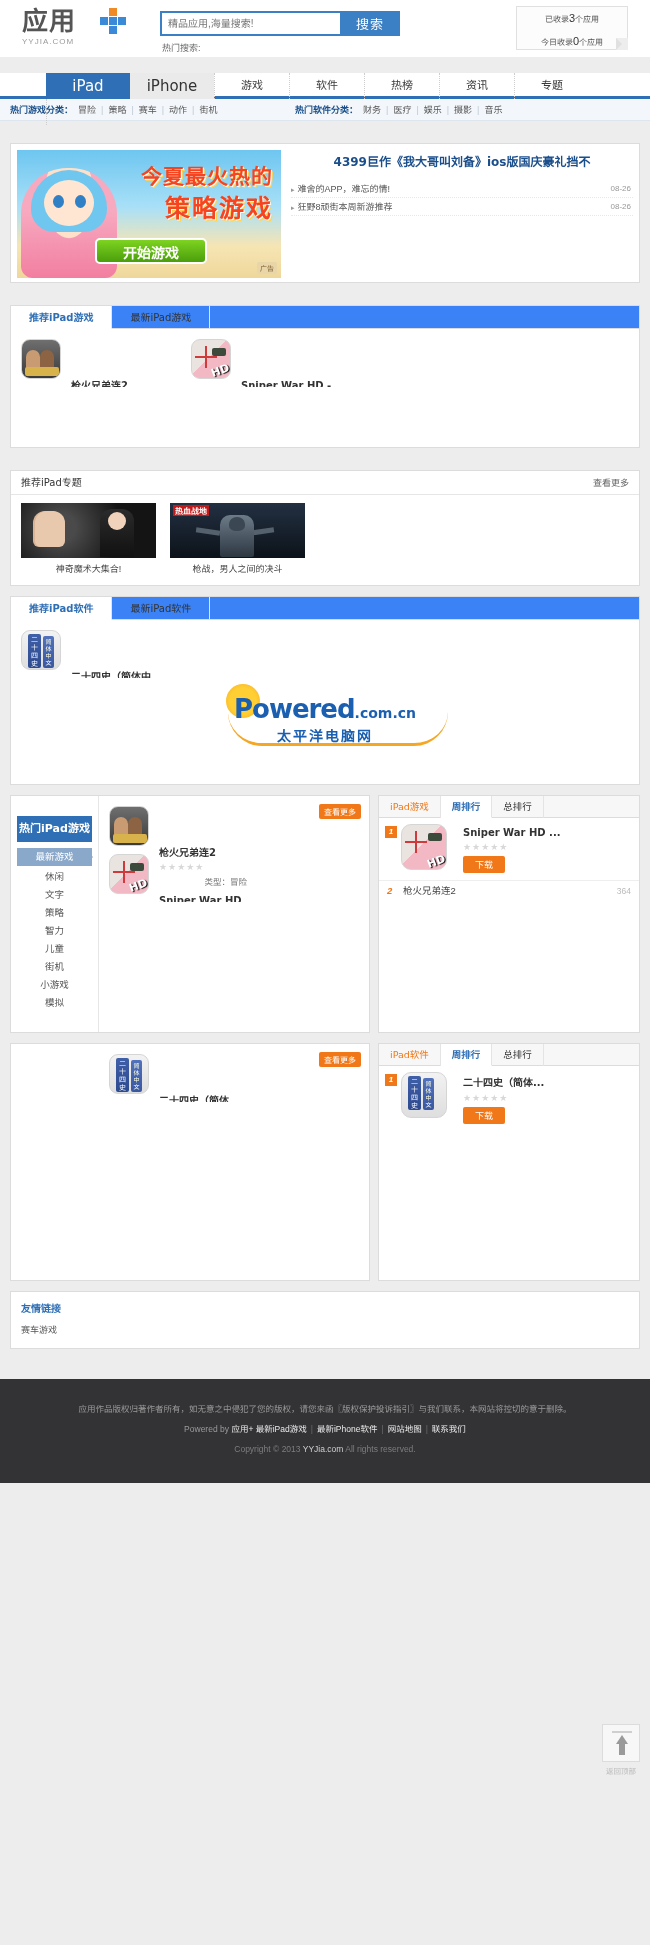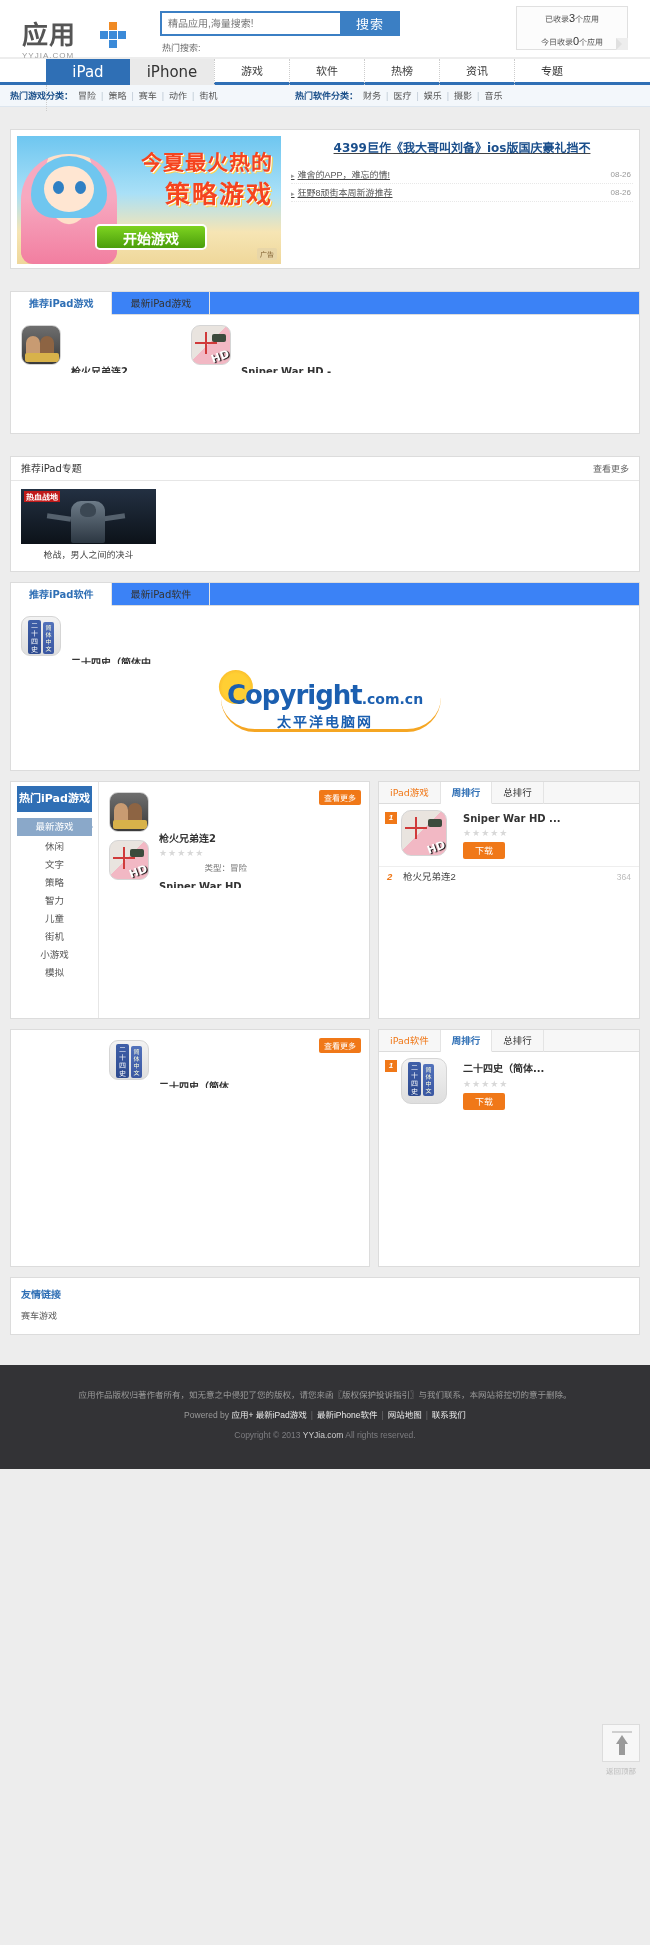--- a/index.html
+++ b/index.html
@@ -5,21 +5,21 @@
 <style>
   * { margin:0; padding:0; box-sizing:border-box; }
   html,body { background:#ededed; font-family:"Liberation Sans","DejaVu Sans",sans-serif; }
   body { width:650px; height:1945px; position:relative; overflow:hidden; font-size:11px; color:#444; }
 
   .page { width:650px; }
   .wrap { width:630px; margin:0 auto; }
 
   
   .topbar { background:#fff; height:57px; position:relative; }
-  .logo { position:absolute; left:22px; top:20px; width:110px; height:46px; }
+  .logo { position:absolute; left:22px; top:6px; width:110px; height:46px; }
   .logo .cn { font-family:"DejaVu Sans",sans-serif; font-size:26px; color:#555; letter-spacing:1px; line-height:30px; font-weight:bold;}
   .logo .dom { font-size:8px; color:#9a9a9a; letter-spacing:1px; margin-top:1px; font-family:"Liberation Sans",sans-serif;}
   .logo .plus { position:absolute; left:78px; top:2px; width:26px; height:26px; }
   .logo .plus i { position:absolute; display:block; background:#3b8ad8; }
   .logo .plus i.a { left:9px; top:0; width:8px; height:8px; background:#f08a24; }
   .logo .plus i.b { left:0; top:9px; width:8px; height:8px; }
   .logo .plus i.c { left:9px; top:9px; width:8px; height:8px; }
   .logo .plus i.d { left:18px; top:9px; width:8px; height:8px; }
   .logo .plus i.e { left:9px; top:18px; width:8px; height:8px; }
 
@@ -34,21 +34,21 @@
 
   .counter { position:absolute; right:22px; top:6px; width:112px; height:44px; border:1px solid #e0e0e0;
              background:#fcfcfc; text-align:center; color:#555; font-size:8px; }
   .counter div { line-height:21px; padding-top:1px;}
   .counter b { font-size:11px; color:#333; font-weight:normal; }
   .counter:after{ content:""; position:absolute; right:-1px; bottom:-1px; border-width:6px;
                   border-style:solid; border-color:#ededed #ededed #ededed #e0e0e0; }
 
   
   .nav { height:26px; background:#fff; border-bottom:3px solid #2f6fb5; position:relative; }
-  .nav .inner { width:630px; margin:2px auto; position:relative; height:26px;padding-left:36px; }
+  .nav .inner { width:630px; margin:16px auto; position:relative; height:26px;padding-left:36px; }
   .nav a { display:block; float:left; height:26px; line-height:26px; text-align:center;
            color:#3a3a3a; font-size:12px; text-decoration:none; font-family:"DejaVu Sans",sans-serif;}
   .nav a.big { width:84px; font-size:15px; }
   .nav a.act { background:#2f6fb5; color:#fff; }
   .nav a.grey { background:#eaeaea; color:#333; }
   .nav a.sm { width:75px; font-size:11px; border-left:1px dotted #cdcdcd; }
 
   .subnav { height:22px; background:#f3f7fb; border-bottom:1px solid #dde6ef; }
   .subnav .inner { width:630px; margin:0 auto; line-height:22px; font-size:9px; color:#555; position:relative;}
   .subnav .grp { position:absolute; top:0; }
@@ -81,21 +81,21 @@
   .bimg .t1 { position:absolute; right:8px; top:10px; font-size:21px; color:#f5441f; font-weight:bold;
               font-family:"DejaVu Sans",sans-serif; text-shadow:1px 1px 0 #fff,2px 2px 0 #ffd34d; letter-spacing:1px;}
   .bimg .t2 { position:absolute; right:8px; top:38px; font-size:25px; color:#f5441f; font-weight:bold;
               font-family:"DejaVu Sans",sans-serif; text-shadow:1px 1px 0 #fff,2px 2px 0 #ffd34d; letter-spacing:2px;}
   .bimg .play { position:absolute; left:78px; bottom:14px; width:112px; height:26px; background:linear-gradient(#7ed321,#4a9e0b);
                 border:2px solid #fff; border-radius:5px; color:#fff; font-size:14px; font-weight:bold;
                 text-align:center; line-height:26px; font-family:"DejaVu Sans",sans-serif; }
   .bimg .tag { position:absolute; right:4px; bottom:4px; font-size:7px; color:#7a5a2a; background:#e8d6a8;
                padding:1px 3px; border-radius:2px;}
 
-  .bnews { position:absolute; left:280px; top:6px; right:6px; bottom:6px;text-decoration:underline; }
+  .bnews { position:absolute; left:280px; top:6px; right:6px; bottom:6px; }
   .bnews .hl { display:block; font-size:12px; color:#1b4f8c; font-weight:bold; text-decoration:none;
                line-height:16px; padding:4px 0 6px 0; text-align:center; font-family:"DejaVu Sans",sans-serif;}
   .bnews ul { list-style:none; margin-top:4px; }
   .bnews li { position:relative; height:18px; line-height:18px; font-size:9px; border-bottom:1px dotted #e8e8e8; }
   .bnews li .dot { color:#999; margin-right:3px; font-size:7px;}
   .bnews li a { color:#555; text-decoration:none; }
   .bnews li span.d { position:absolute; right:2px; top:0; color:#999; font-size:8px; }
 
   
   .tabpanel { background:#fff; border:1px solid #dcdcdc; margin-top:22px; }
@@ -171,21 +171,21 @@
   .ad-cn  { font-size:14px; color:#1b5fb0; font-weight:bold; letter-spacing:2px; margin-top:1px;
             font-family:"DejaVu Sans",sans-serif; }
   .ad-arc { position:absolute; left:-6px; top:18px; width:220px; height:34px;
             border-bottom:3px solid #f5a623; border-radius:0 0 110px 110px; }
 
   
   .section { margin-top:10px; overflow:hidden; }
   .sec-left { float:left; width:360px; background:#fff; border:1px solid #dcdcdc; height:238px; position:relative; }
   .sec-right{ float:right; width:262px; background:#fff; border:1px solid #dcdcdc; height:238px; position:relative; }
 
-  .catcol { position:absolute; left:0; top:0; width:88px; height:100%; border-right:1px solid #e6e6e6; padding:4px 6px;}
+  .catcol { position:absolute; left:0; top:0; width:88px; height:100%; border-right:1px solid #e6e6e6; padding:20px 6px;}
   .cattitle { height:26px; line-height:26px; text-align:center; background:#2f6fb5; color:#fff; font-size:11px;
               font-weight:bold; font-family:"DejaVu Sans",sans-serif; }
   .catcur { height:18px; line-height:18px; text-align:center; margin-top:6px; background:#8aa8c9; color:#fff;
             font-size:9.5px; position:relative; font-family:"DejaVu Sans",sans-serif;}
   .catcur:after{ content:""; position:absolute; right:-5px; top:5px; border:4px solid transparent; border-left-color:#8aa8c9;}
   .catlist { list-style:none; margin-top:2px; }
   .catlist li { height:18px; line-height:18px; text-align:center; font-size:9.5px; color:#555; }
   .catlist li a { color:#555; text-decoration:none; }
 
   .secbody { margin-left:88px; padding:10px 8px; position:relative; height:100%; }
@@ -358,20 +358,27 @@
       </div>
     </div>
 
     <div class="panel" style="margin-top:22px">
       <div class="panel-hd">
         <span class="t">推荐iPad专题</span>
         <a class="more">查看更多</a>
       </div>
       <div class="topics">
         <div class="topic">
+          <div class="img tp1">
+            <div class="hand"></div>
+              <div class="person"></div>
+          </div>
+          <div class="cap">神奇魔术大集合!</div>
+        </div>
+        <div class="topic">
           <div class="img tp2">
             <div class="ttl">热血战地</div>
             <div class="arm l"></div>
               <div class="arm r"></div>
               <div class="sol"></div>
           </div>
           <div class="cap">枪战，男人之间的决斗</div>
         </div>
       </div>
     </div>
@@ -391,21 +398,21 @@
             <div class="appinfo">
               <a class="appname">二十四史（简体中...</a>
 
             </div>
           </div>
         </div>
 
         <div class="adbox">
           <div class="ad-inner">
             <div class="ad-sun"></div>
-            <div class="ad-pc"><span>Copyright</span><em>.com.cn</em></div>
+            <div class="ad-pc"><span>Powered</span><em>.com.cn</em></div>
             <div class="ad-cn">太平洋电脑网</div>
             <div class="ad-arc"></div>
           </div>
         </div>
       </div>
     </div>
 
     <div class="section">
       <div class="sec-left">
         <div class="catcol">

